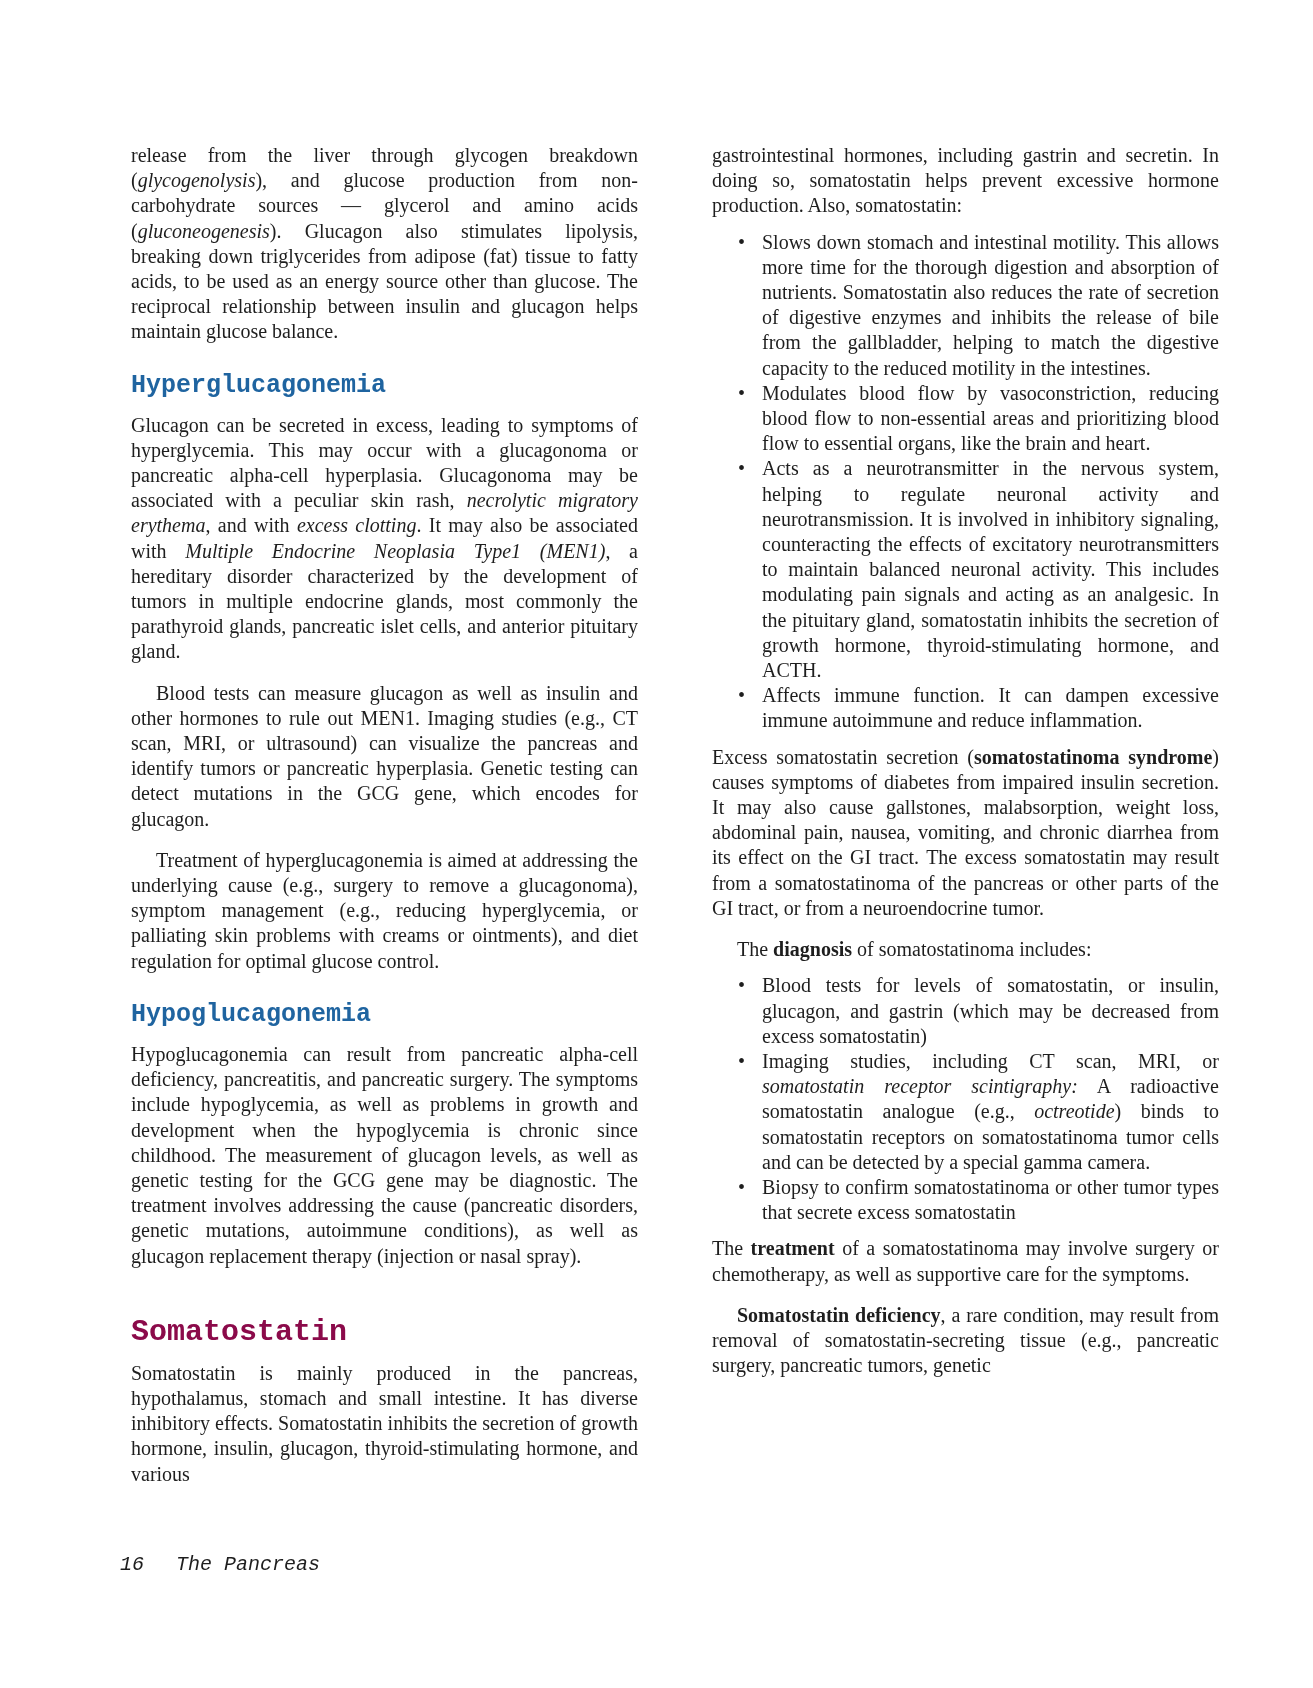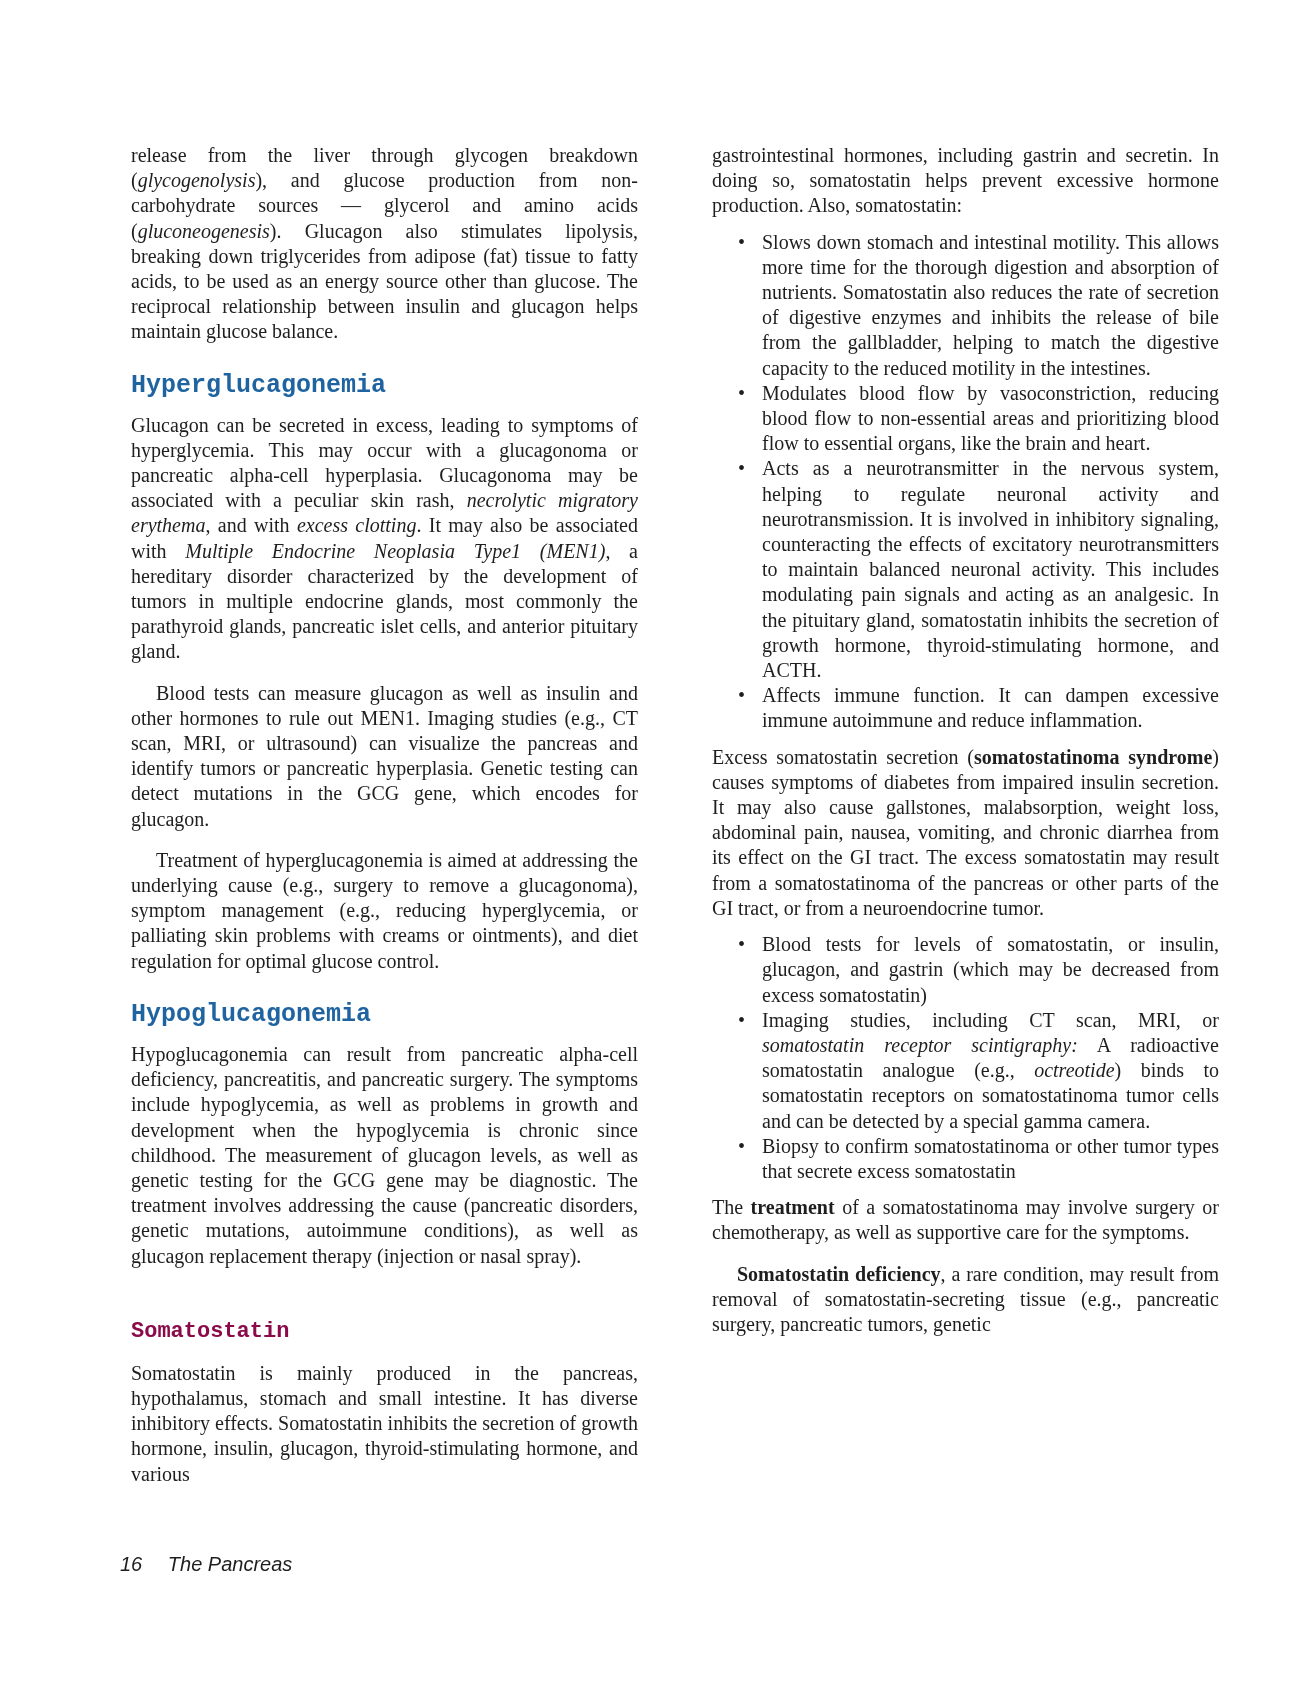--- a/index.html
+++ b/index.html
@@ -17,31 +17,31 @@
   .col.left { left: 131px; }
   .col.right { left: 712px; width: 507px; }
   p { margin: 0; }
   p.indent { text-indent: 25px; margin-top: 16px; }
   h2 {
     font-family: Liberation Mono, monospace;
     font-weight: bold;
     margin: 0;
   }
   h2.sub { color: #1f64a0; font-size: 25px; line-height: 30px; margin-top: 26px; margin-bottom: 12px; }
-  h2.main { color: #8b0a4a; font-size: 22px; line-height: 34px; margin-top: 46px; margin-bottom: 12px; }
+  h2.main { color: #8b0a4a; font-size: 30px; line-height: 34px; margin-top: 46px; margin-bottom: 12px; }
   ul.bullets { margin: 11px 0 11px 0; padding: 0 0 0 50px; list-style: none; }
   ul.bullets li { position: relative; }
   ul.bullets li .bullet { position: absolute; left: -24px; top: 0; }
   i { font-style: italic; }
   b { font-weight: bold; }
   .footer {
     position: absolute;
     left: 120px;
     top: 1553px;
-    font-family: Liberation Sans, sans-serif;
+    font-family: Liberation Mono, monospace;
     font-style: italic;
     font-size: 20px;
     color: #1e1e1e;
   }
   .footer .pg { margin-right: 20px; }
 </style>
 </head>
 <body>
 
 <div class="col left">
@@ -63,20 +63,21 @@
   <p>gastrointestinal hormones, including gastrin and secretin. In doing so, somatostatin helps prevent excessive hormone production. Also, somatostatin:</p>
 
   <ul class="bullets">
     <li><span class="bullet">•</span><span>Slows down stomach and intestinal motility. This allows more time for the thorough digestion and absorption of nutrients. Somatostatin also reduces the rate of secretion of digestive enzymes and inhibits the release of bile from the gallbladder, helping to match the digestive capacity to the reduced motility in the intestines.</span></li>
     <li><span class="bullet">•</span><span>Modulates blood flow by vasoconstriction, reducing blood flow to non-essential areas and prioritizing blood flow to essential organs, like the brain and heart.</span></li>
     <li><span class="bullet">•</span><span>Acts as a neurotransmitter in the nervous system, helping to regulate neuronal activity and neurotransmission. It is involved in inhibitory signaling, counteracting the effects of excitatory neurotransmitters to maintain balanced neuronal activity. This includes modulating pain signals and acting as an analgesic. In the pituitary gland, somatostatin inhibits the secretion of growth hormone, thyroid-stimulating hormone, and ACTH.</span></li>
     <li><span class="bullet">•</span><span>Affects immune function. It can dampen excessive immune autoimmune and reduce inflammation.</span></li>
   </ul>
 
   <p><span>Excess somatostatin secretion (</span><b>somatostatinoma syndrome</b><span>) causes symptoms of diabetes from impaired insulin secretion. It may also cause gallstones, malabsorption, weight loss, abdominal pain, nausea, vomiting, and chronic diarrhea from its effect on the GI tract. The excess somatostatin may result from a somatostatinoma of the pancreas or other parts of the GI tract, or from a neuroendocrine tumor.</span></p>
+  <p class="indent"><span>The </span><b>diagnosis</b><span> of somatostatinoma includes:</span></p>
 
   <ul class="bullets">
     <li><span class="bullet">•</span><span>Blood tests for levels of somatostatin, or insulin, glucagon, and gastrin (which may be decreased from excess somatostatin)</span></li>
     <li><span class="bullet">•</span><span>Imaging studies, including CT scan, MRI, or </span><i>somatostatin receptor scintigraphy:</i><span> A radioactive somatostatin analogue (e.g., </span><i>octreotide</i><span>) binds to somatostatin receptors on somatostatinoma tumor cells and can be detected by a special gamma camera.</span></li>
     <li><span class="bullet">•</span><span>Biopsy to confirm somatostatinoma or other tumor types that secrete excess somatostatin</span></li>
   </ul>
 
   <p><span>The </span><b>treatment</b><span> of a somatostatinoma may involve surgery or chemotherapy, as well as supportive care for the symptoms.</span></p>
   <p class="indent"><b>Somatostatin deficiency</b><span>, a rare condition, may result from removal of somatostatin-secreting tissue (e.g., pancreatic surgery, pancreatic tumors, genetic</span></p>
 </div>

